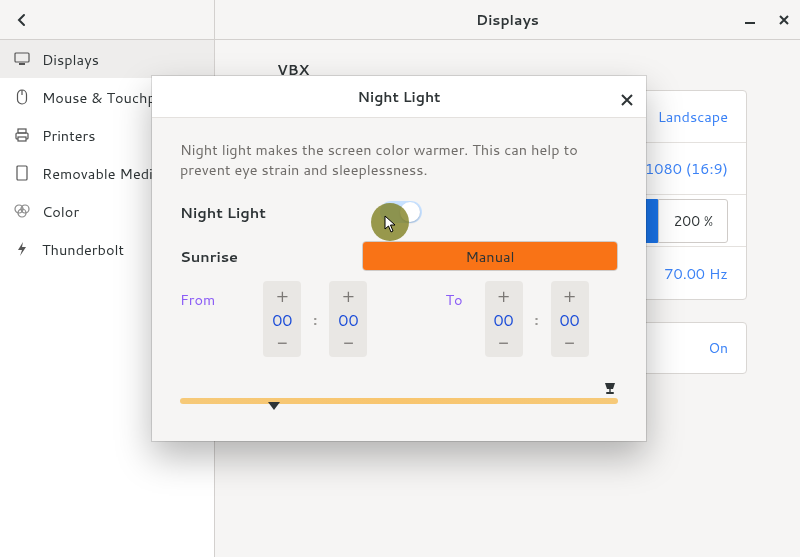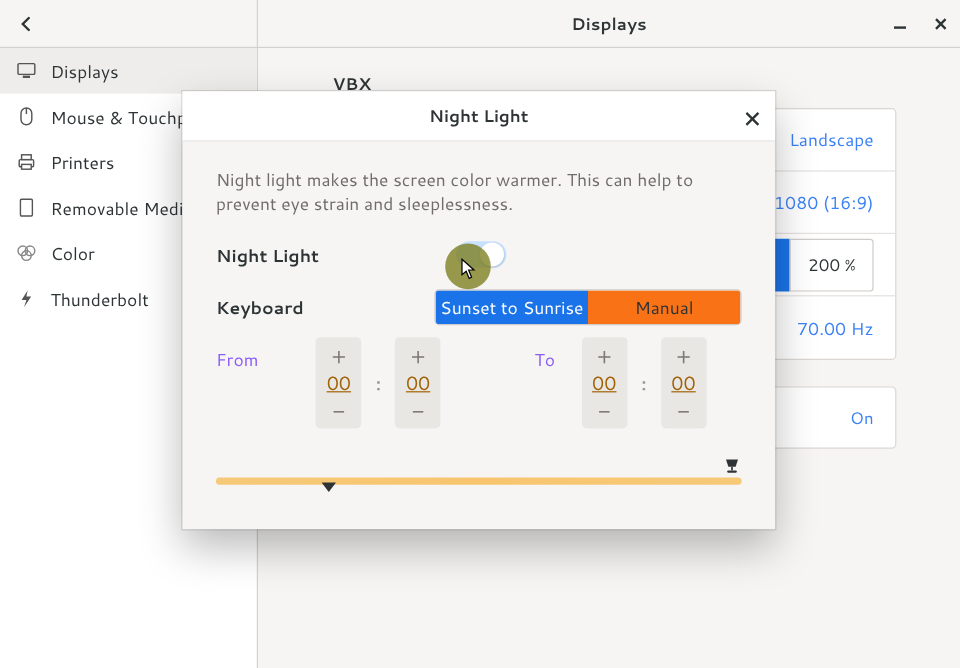--- a/index.html
+++ b/index.html
@@ -300,25 +300,24 @@
     display: flex;
     align-items: center;
     justify-content: center;
     color: #7b7875;
     font-size: 18px;
     cursor: pointer;
     user-select: none;
   }
   .spinner-val {
     font-size: 16px;
-    color: #a16207;
+    color: #1d4ed8;
     height: 24px;
     display: flex;
     align-items: center;
-    text-decoration: underline;
   }
   .colon {
     color: #9a9895;
     font-weight: bold;
   }
 
   .temp-slider-wrap {
     position: relative;
     height: 30px;
   }
@@ -491,24 +490,23 @@
     <div class="dialog-desc">Night light makes the screen color warmer. This can help to prevent eye strain and sleeplessness.</div>
 
     <div class="dlg-row">
       <div class="dlg-label">Night Light</div>
       <div style="margin-left:30px;">
         <div class="toggle"></div>
       </div>
     </div>
 
     <div class="dlg-row">
-      <div class="dlg-label">Keyboard</div>
+      <div class="dlg-label">Sunrise</div>
       <div style="width:12px"></div>
       <div class="seg">
-        <div class="seg-btn active">Sunset to Sunrise</div>
         <div class="seg-btn">Manual</div>
       </div>
     </div>
 
     <div class="time-row">
       <div class="time-col">
         <div class="time-label">From</div>
       </div>
       <div class="spinners">
         <div class="spinner">

